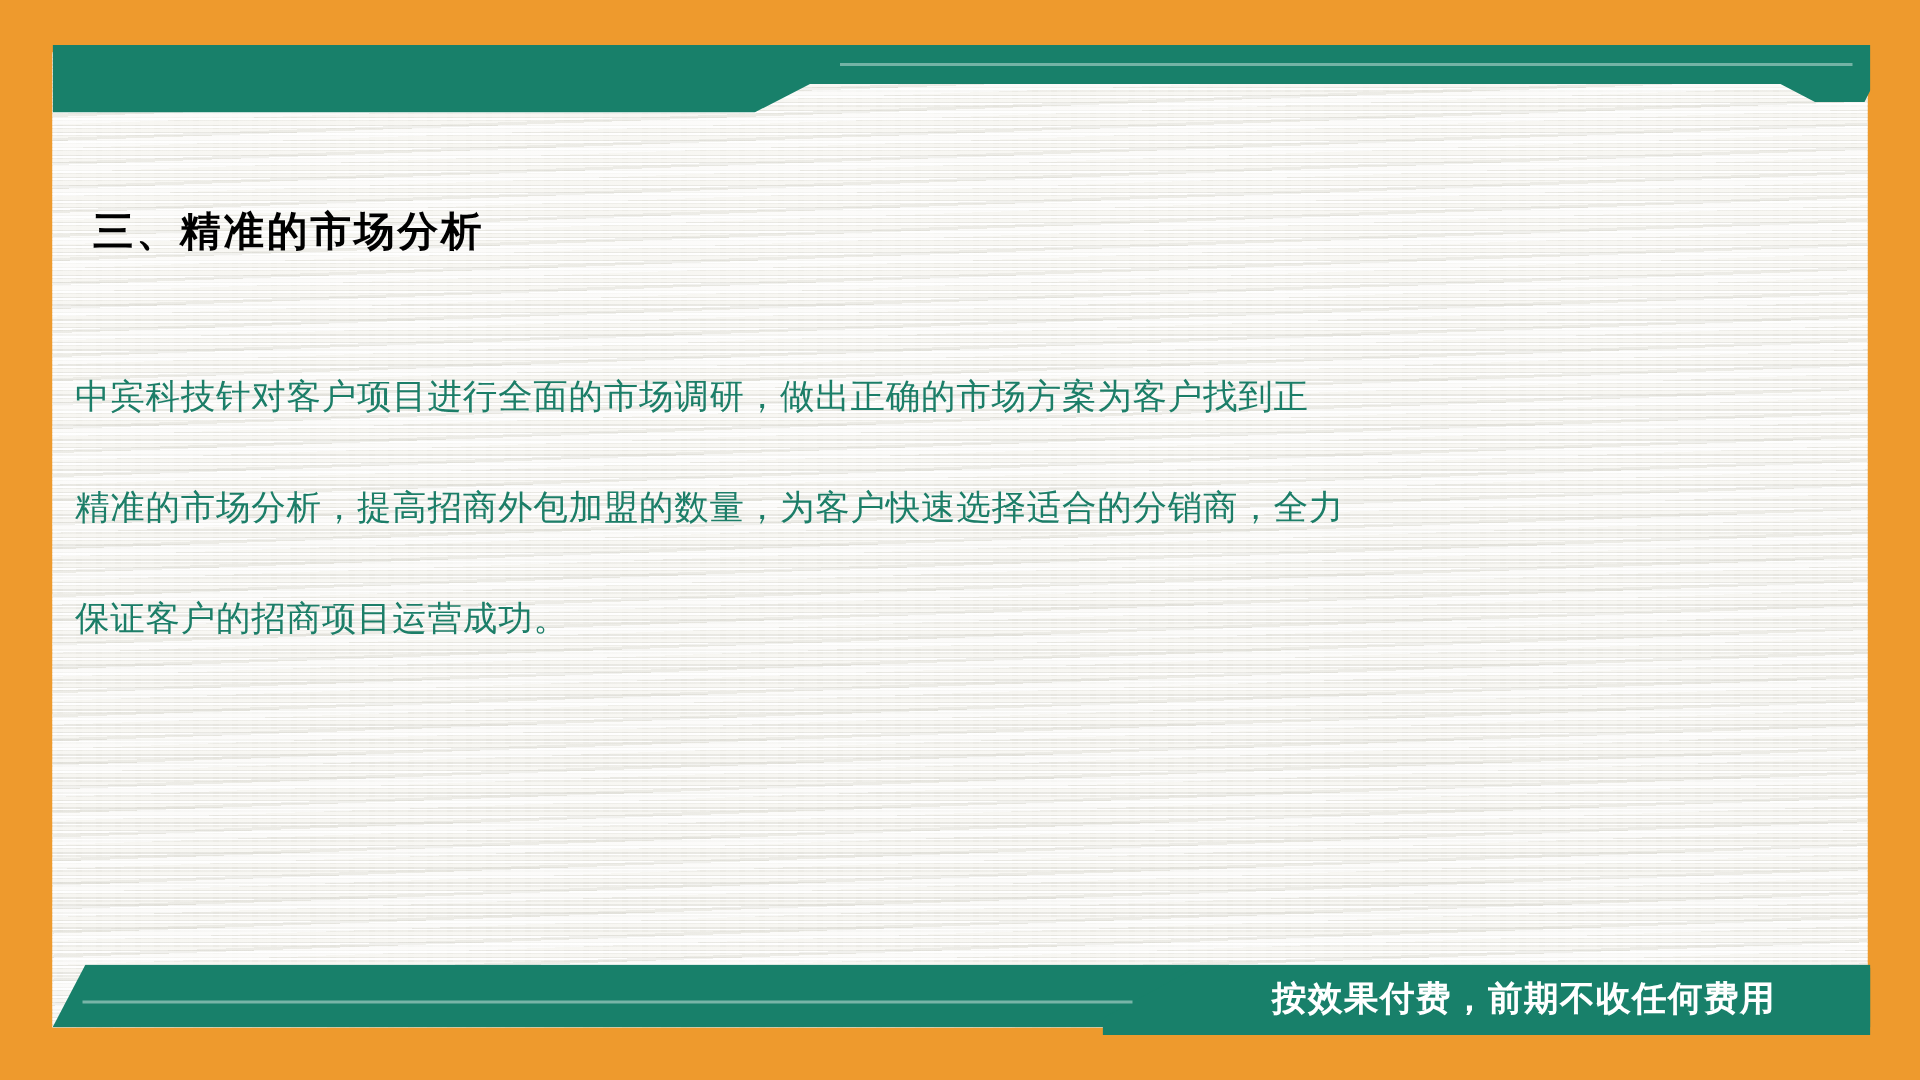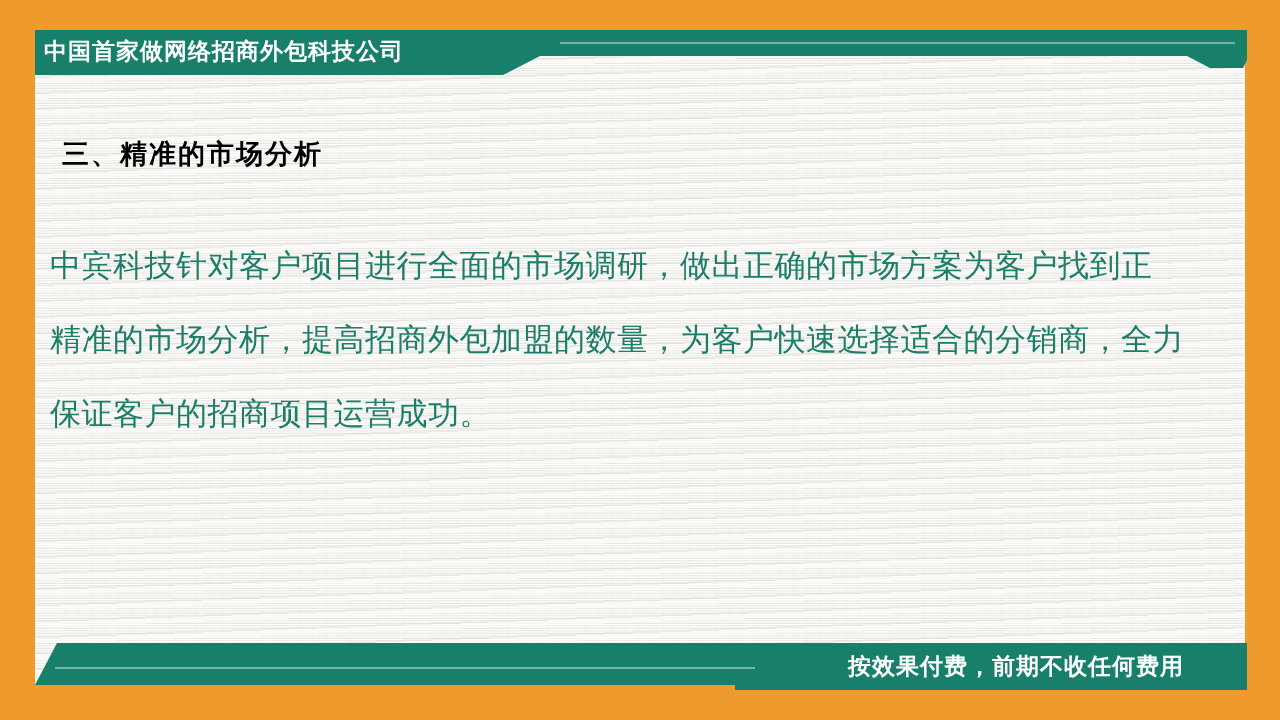--- a/index.html
+++ b/index.html
@@ -122,21 +122,21 @@
     white-space: nowrap;
     z-index: 5;
   }
   #body-paragraph {
     position: absolute;
     left: 50px;
     top: 228px;
     width: 1130px;
     color: #1c7e68;
     font-family: "DejaVu Serif", "Liberation Serif", serif;
-    font-size: 31px;
+    font-size: 23px;
     line-height: 74px;
     text-align: justify;
     text-justify: inter-character;
     letter-spacing: 0.5px;
     z-index: 5;
   }
   #body-paragraph .ln {
     display: block;
     white-space: nowrap;
   }
@@ -200,21 +200,20 @@
 </style>
 </head>
 <body>
 
 <div id="slide">
 
   <div id="canvas"></div>
 
   <div id="header-banner"></div>
   <div id="header-hairline"></div>
-  <div id="header-title">中国首家做网络招商外包科技公司</div>
 
   <div id="section-heading">三、精准的市场分析</div>
 
   <div id="body-paragraph">
     <span class="ln">中宾科技针对客户项目进行全面的市场调研，做出正确的市场方案为客户找到正</span>
     <span class="ln">精准的市场分析，提高招商外包加盟的数量，为客户快速选择适合的分销商，全力</span>
     <span class="ln">保证客户的招商项目运营成功。</span>
   </div>
 
   <div id="footer-lower"></div>

